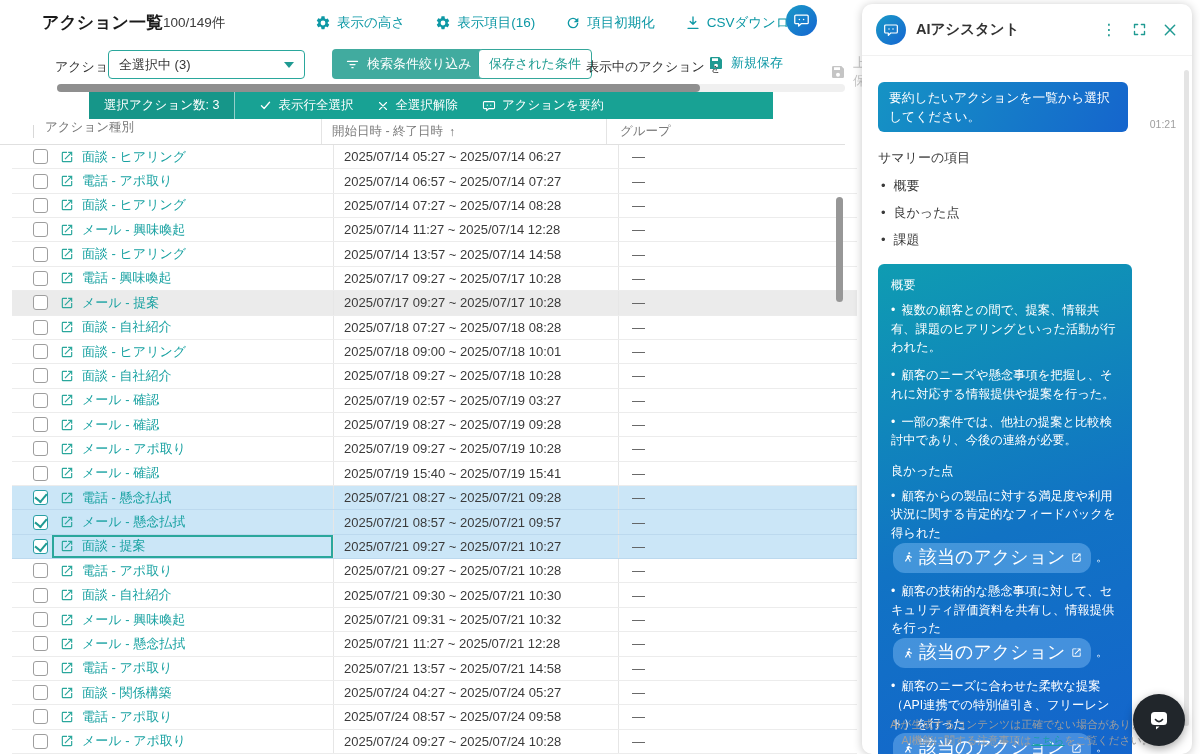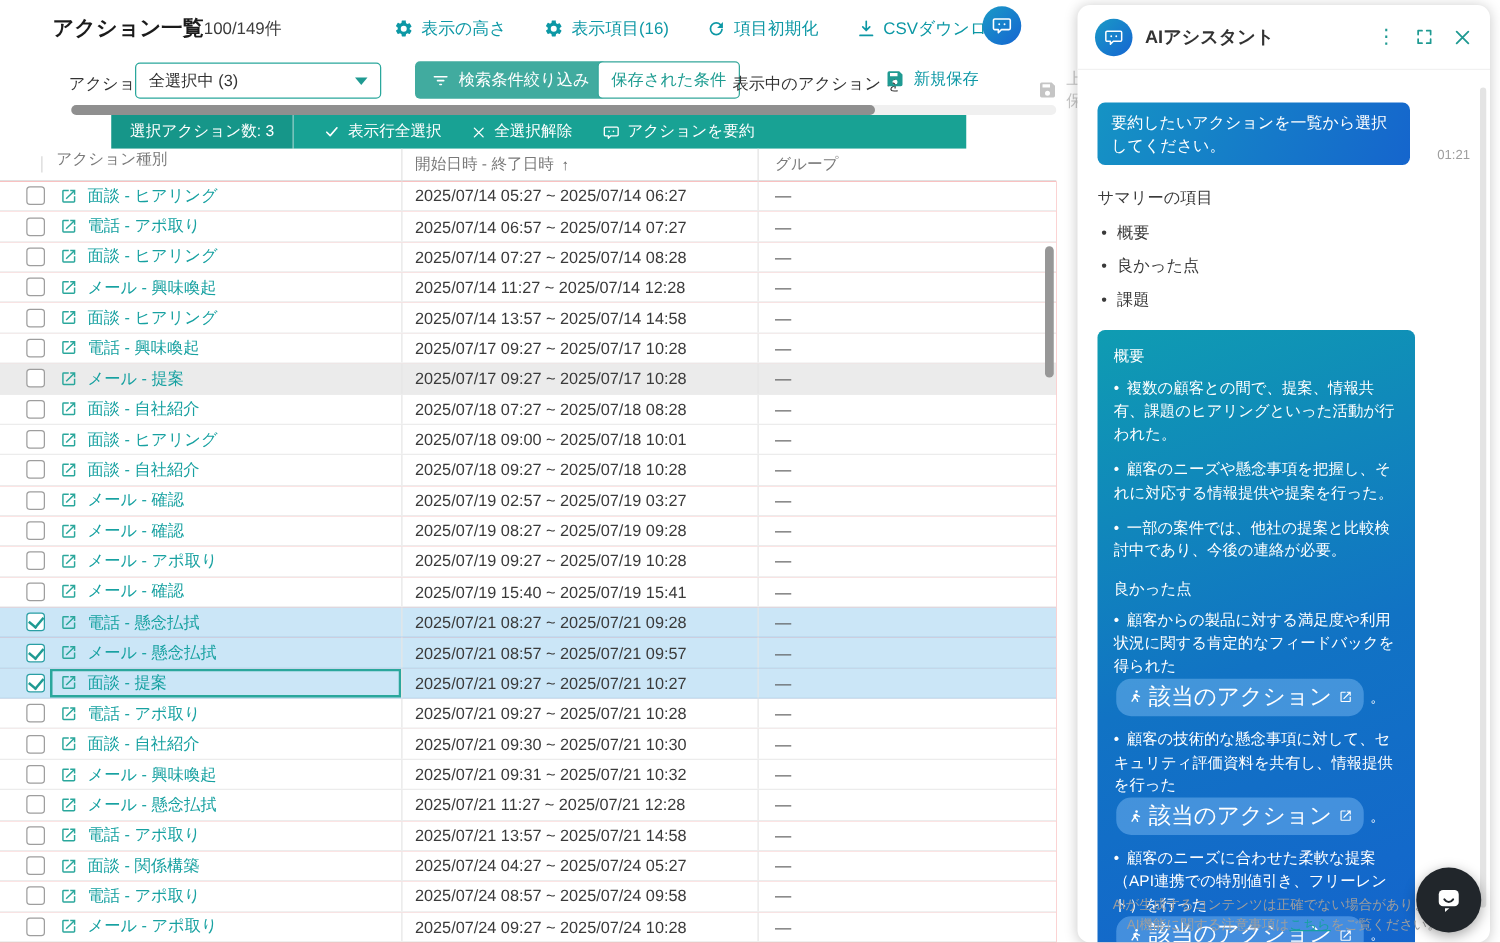--- a/index.html
+++ b/index.html
@@ -45,21 +45,21 @@
 
   
   .thead { position:absolute; top:119px; left:0; width:845px; height:26px; display:flex; align-items:center;
     font-size:12.5px; color:#7a7a7a; border-bottom:1px solid #e0e0e0; background:#fff; }
   .th1 { width:322px; padding-left:45px; position:relative; height:100%; display:flex; align-items:flex-start; border-right:1px solid #e4e4e4; }
   .th1::before { content:""; position:absolute; left:33px; top:6px; bottom:6px; width:1px; background:#d8d8d8; }
   .th2 { width:285px; padding-left:10px; height:100%; display:flex; align-items:center; gap:6px; border-right:1px solid #e4e4e4; }
   .th3 { width:238px; padding-left:13px; }
   .sort-arrow { color:#6b6b6b; font-size:12px; }
 
-  .tbody { position:absolute; top:145px; left:0; width:845px; height:609px; overflow:hidden; background:#ef4444; }
+  .tbody { position:absolute; top:145px; left:12px; width:845px; height:609px; overflow:hidden; background:#eab308; }
   .tr { display:flex; align-items:center; height:24.36px; border-bottom:1px solid #ececec; background:#fff; }
   .tr.hover { background:#ebebeb; }
   .tr.selected { background:#cbe6f7; border-bottom-color:#bcd9ee; }
   .cb { width:40px; height:100%; display:flex; align-items:center; padding-left:21px; cursor:pointer; }
   .box { width:15px; height:15px; border:1.5px solid #9e9e9e; border-radius:3px; background:#fff; position:relative; }
   .box.checked { border-color:#2a9fa4; }
   .box.checked::after { content:""; position:absolute; left:3px; top:0px; width:6px; height:9px;
     border:solid #1f9a92; border-width:0 2px 2px 0; transform:rotate(40deg); }
   .c-action { width:282px; height:100%; display:flex; align-items:center; gap:8px; padding-left:8px; border-right:1px solid #e6e6e6; cursor:pointer; }
   .tr.focused .c-action { box-shadow:inset 0 0 0 2px #2aa79c; }

